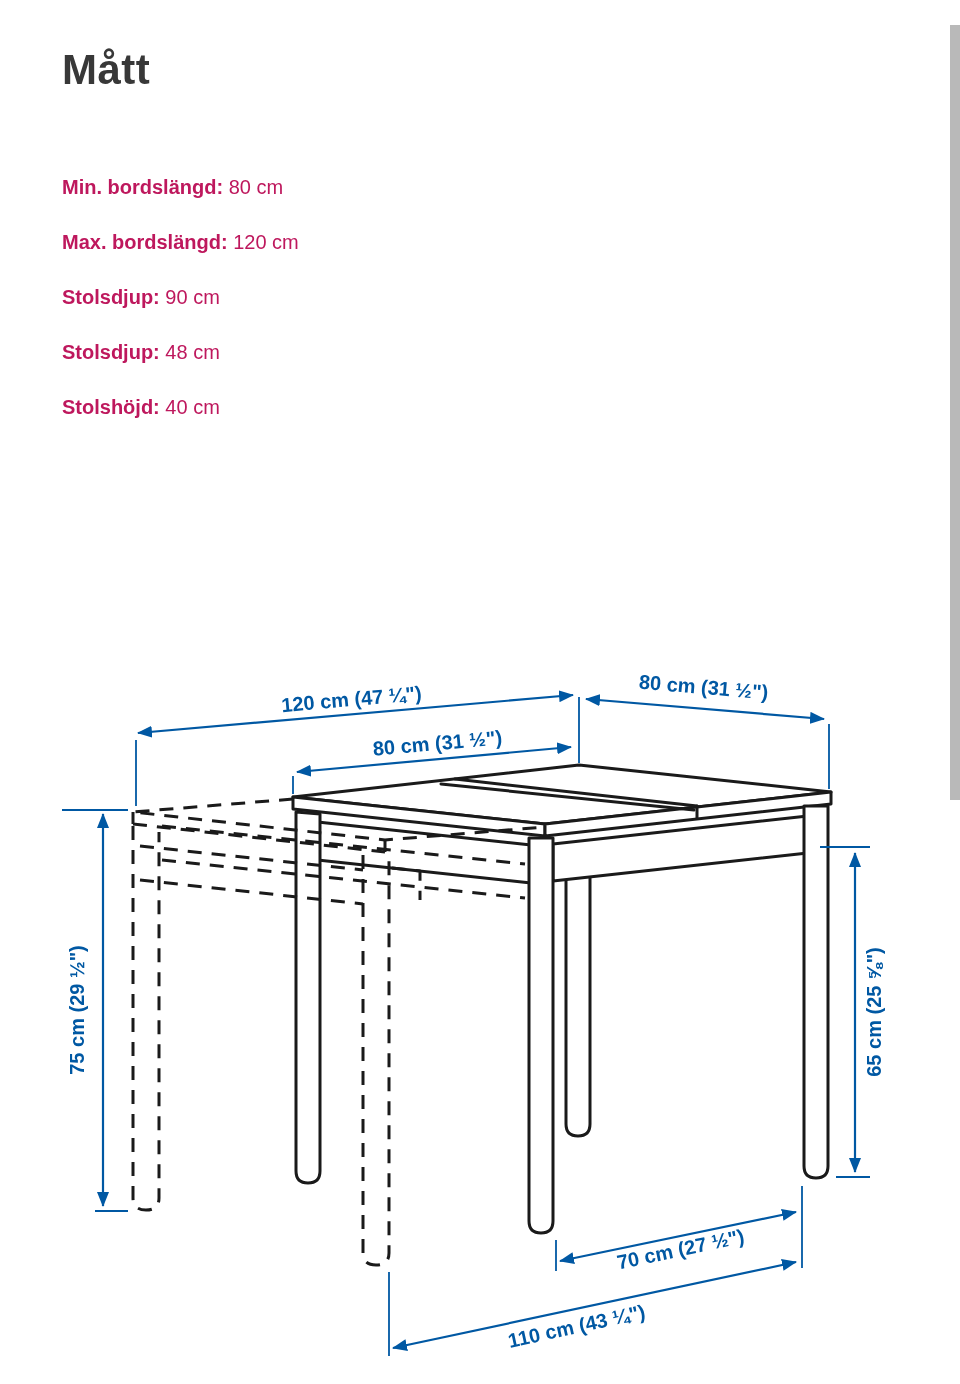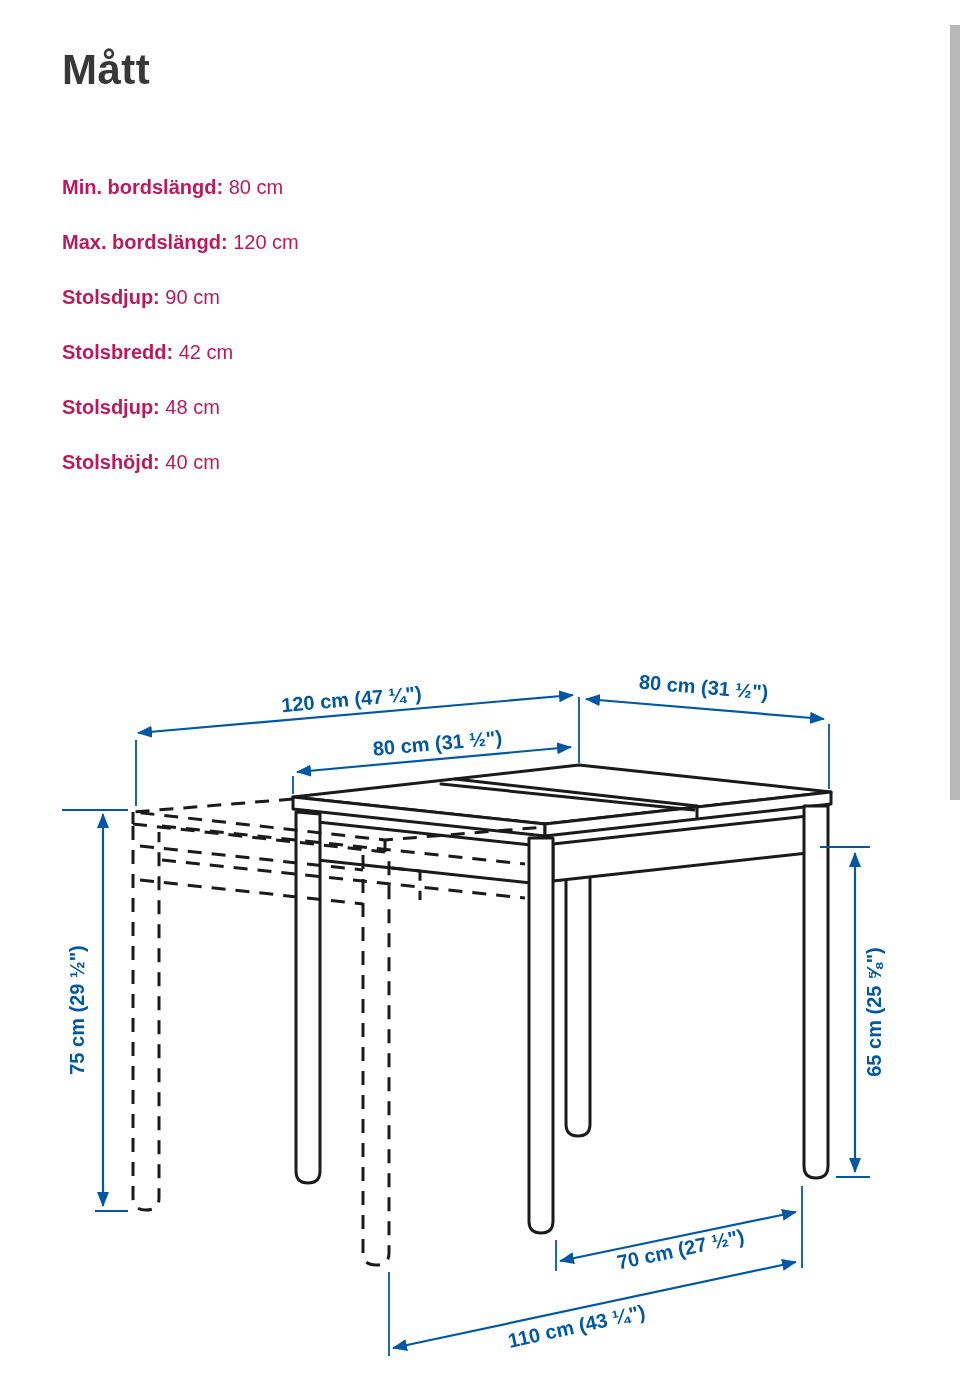--- a/index.html
+++ b/index.html
@@ -20,21 +20,20 @@
 <body>
 
 <div class="page">
 
   <h1 class="page-title">Mått</h1>
 
   <ul class="measurements">
     <li><span class="m-label">Min. bordslängd:</span> <span class="m-value">80 cm</span></li>
     <li><span class="m-label">Max. bordslängd:</span> <span class="m-value">120 cm</span></li>
     <li><span class="m-label">Stolsdjup:</span> <span class="m-value">90 cm</span></li>
-    <li><span class="m-label">Stolsbredd:</span> <span class="m-value">42 cm</span></li>
     <li><span class="m-label">Stolsdjup:</span> <span class="m-value">48 cm</span></li>
     <li><span class="m-label">Stolshöjd:</span> <span class="m-value">40 cm</span></li>
   </ul>
 
   <div class="diagram-wrap">
   <svg width="960" height="736" viewBox="0 648 960 736">
     <defs>
       <marker id="arr" markerUnits="userSpaceOnUse" markerWidth="15" markerHeight="12" viewBox="0 0 15 12" refX="14" refY="6" orient="auto-start-reverse">
         <path d="M0,0 L15,6 L0,12 Z" fill="#0058A3"></path>
       </marker>

